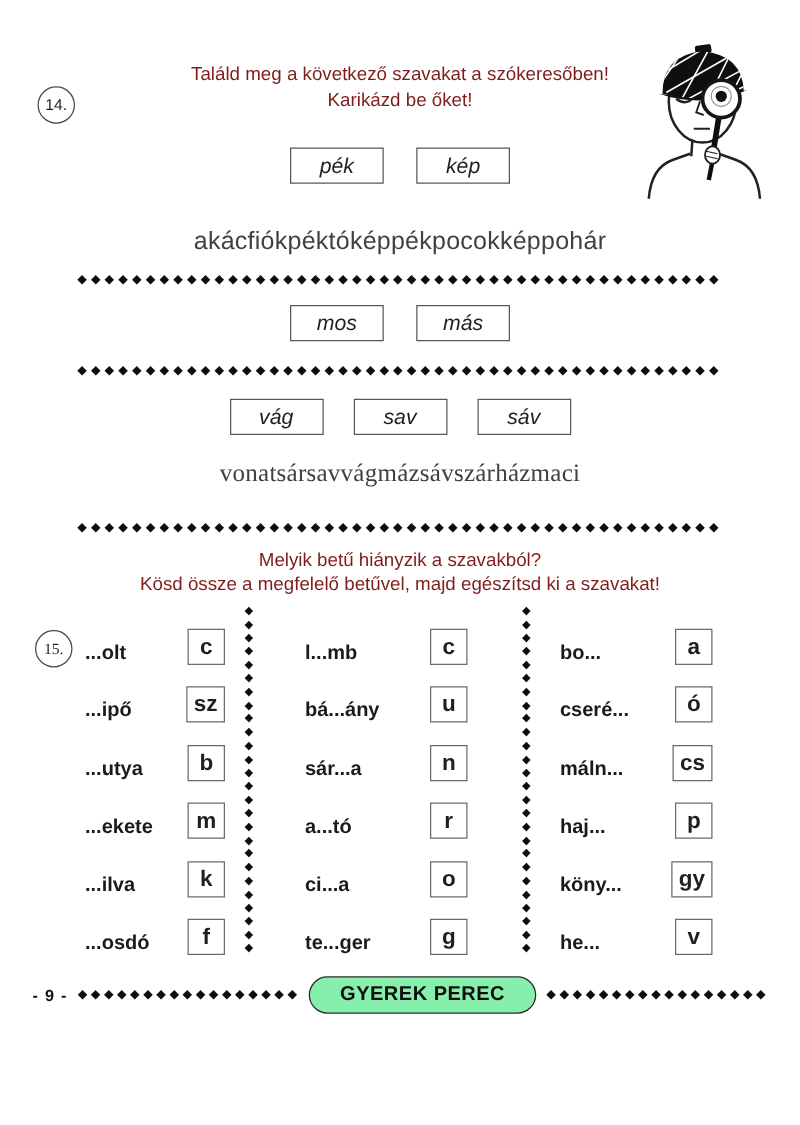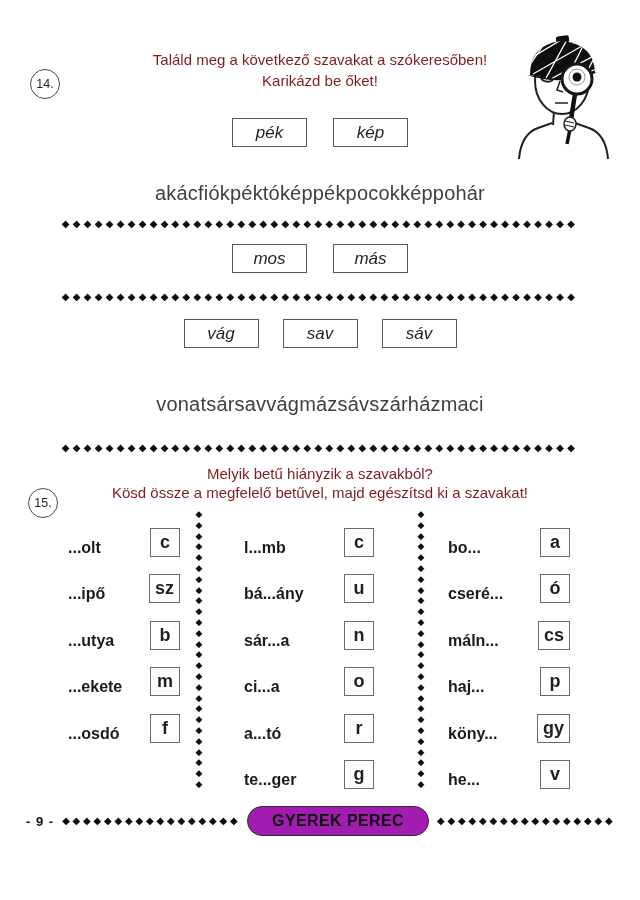--- a/index.html
+++ b/index.html
@@ -6,41 +6,41 @@
   .page{
     position:relative;width:640px;height:900px;margin:0 auto;background:#fff;
     font-family:"Liberation Sans",sans-serif;color:#1f1f1f;overflow:hidden;
   }
   
   .num-circle{
     position:absolute;width:28px;height:28px;border:1.4px solid #4a4a4a;border-radius:50%;
     display:flex;align-items:center;justify-content:center;font-size:12.5px;background:#fff;
   }
   .c14{left:30px;top:69px;}
-  .c15{left:28px;top:488px;}
+  .c15{left:28px;top:504px;font-family:Liberation Serif, serif;}
   
   .instr{ text-align:center;font-size:15px;line-height:21px;color:#7f1d1d; }
   .instr14{ padding-top:49px; }
   .instr15{ margin-top:10px;line-height:19px; }
   
   .mascot{ position:absolute;top:34px;right:24px;width:106px;height:126px; }
   
   .words-row{ display:flex;justify-content:center;gap:26px; }
   .wr1{ margin-top:27px; }
   .wr2{ margin-top:14px; }
   .wr3{ margin-top:16px;gap:24px; }
   .word-box{
     width:75px;height:29px;border:1.6px solid #585858;background:#fff;
     display:flex;align-items:center;justify-content:center;font-size:17px;box-sizing:border-box;font-style:italic;
   }
   
   .letters{ text-align:center;font-size:20px;line-height:24px;color:#404040;letter-spacing:0.2px; }
   .ls1{ margin-top:34px; }
   .ls2{ margin-top:32px; }
-  .ls3{ margin-top:44px; }
+  .ls3{ margin-top:19px;font-family:Liberation Serif, serif; }
   
   .hdivider{
     width:592px;margin-left:auto;margin-right:auto;text-align:center;
     font-family:"DejaVu Sans",sans-serif;font-size:10px;line-height:12px;height:12px;
     letter-spacing:3.3px;white-space:nowrap;overflow:hidden;color:#0d0d0d;
   }
   .d1{ margin-top:13px; }
   .d2{ margin-top:18px; }
   .d3{ margin-top:26px; }
   
@@ -60,21 +60,21 @@
     font-size:9px;line-height:10.8px;white-space:pre-line;color:#0d0d0d;overflow:hidden;padding-top:1px;
   }
   
   .footer{ display:flex;align-items:center;margin-top:15px;padding:0 26px;gap:8px;height:32px; }
   .pagenum{ font-size:13px;font-weight:bold;letter-spacing:1px;white-space:nowrap;color:#111; }
   .fdiv{
     flex:1;overflow:hidden;white-space:nowrap;text-align:center;color:#0d0d0d;
     font-family:"DejaVu Sans",sans-serif;font-size:10px;letter-spacing:2.8px;line-height:12px;
   }
   .pill{
-    border:1.7px solid #2b2b2b;border-radius:17px;padding:5px 24px;background:#a21caf;
+    border:1.7px solid #2b2b2b;border-radius:17px;padding:5px 24px;background:#86efac;
     font-weight:bold;font-size:16px;letter-spacing:0.4px;white-space:nowrap;color:#0e0e0e;
   }
 </style>
 </head>
 <body>
 
 <div class="page">
 
   <div class="num-circle c14">
     <span>14.</span>
@@ -170,20 +170,24 @@
       </div>
       <div class="mrow">
         <span class="mword">...utya</span>
         <span class="letter-box">b</span>
       </div>
       <div class="mrow">
         <span class="mword">...ekete</span>
         <span class="letter-box">m</span>
       </div>
       <div class="mrow">
+        <span class="mword">...ilva</span>
+        <span class="letter-box">k</span>
+      </div>
+      <div class="mrow">
         <span class="mword">...osdó</span>
         <span class="letter-box">f</span>
       </div>
     </div>
 
     <div class="vdivider">◆
 ◆
 ◆
 ◆
 ◆
@@ -216,26 +220,26 @@
       </div>
       <div class="mrow">
         <span class="mword">bá...ány</span>
         <span class="letter-box">u</span>
       </div>
       <div class="mrow">
         <span class="mword">sár...a</span>
         <span class="letter-box">n</span>
       </div>
       <div class="mrow">
+        <span class="mword">a...tó</span>
+        <span class="letter-box">r</span>
+      </div>
+      <div class="mrow">
         <span class="mword">ci...a</span>
         <span class="letter-box">o</span>
-      </div>
-      <div class="mrow">
-        <span class="mword">a...tó</span>
-        <span class="letter-box">r</span>
       </div>
       <div class="mrow">
         <span class="mword">te...ger</span>
         <span class="letter-box">g</span>
       </div>
     </div>
 
     <div class="vdivider">◆
 ◆
 ◆

